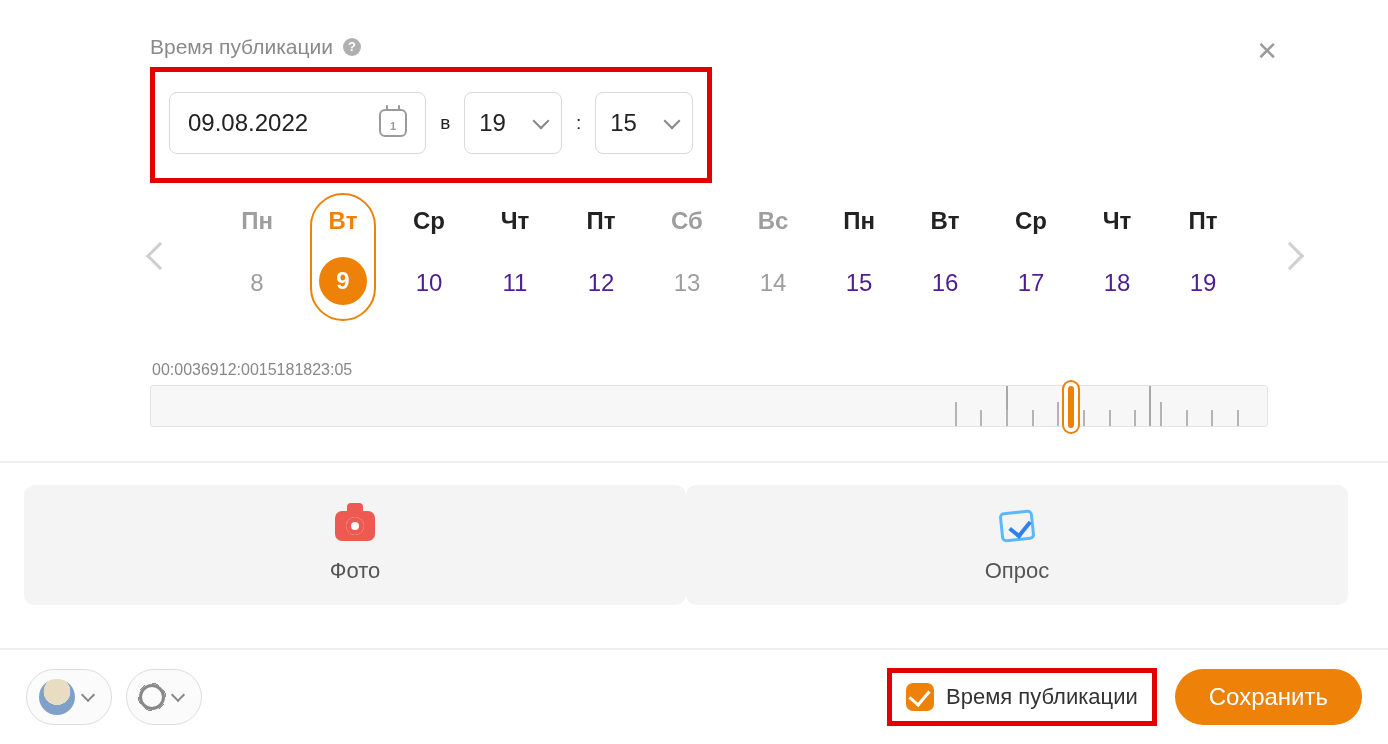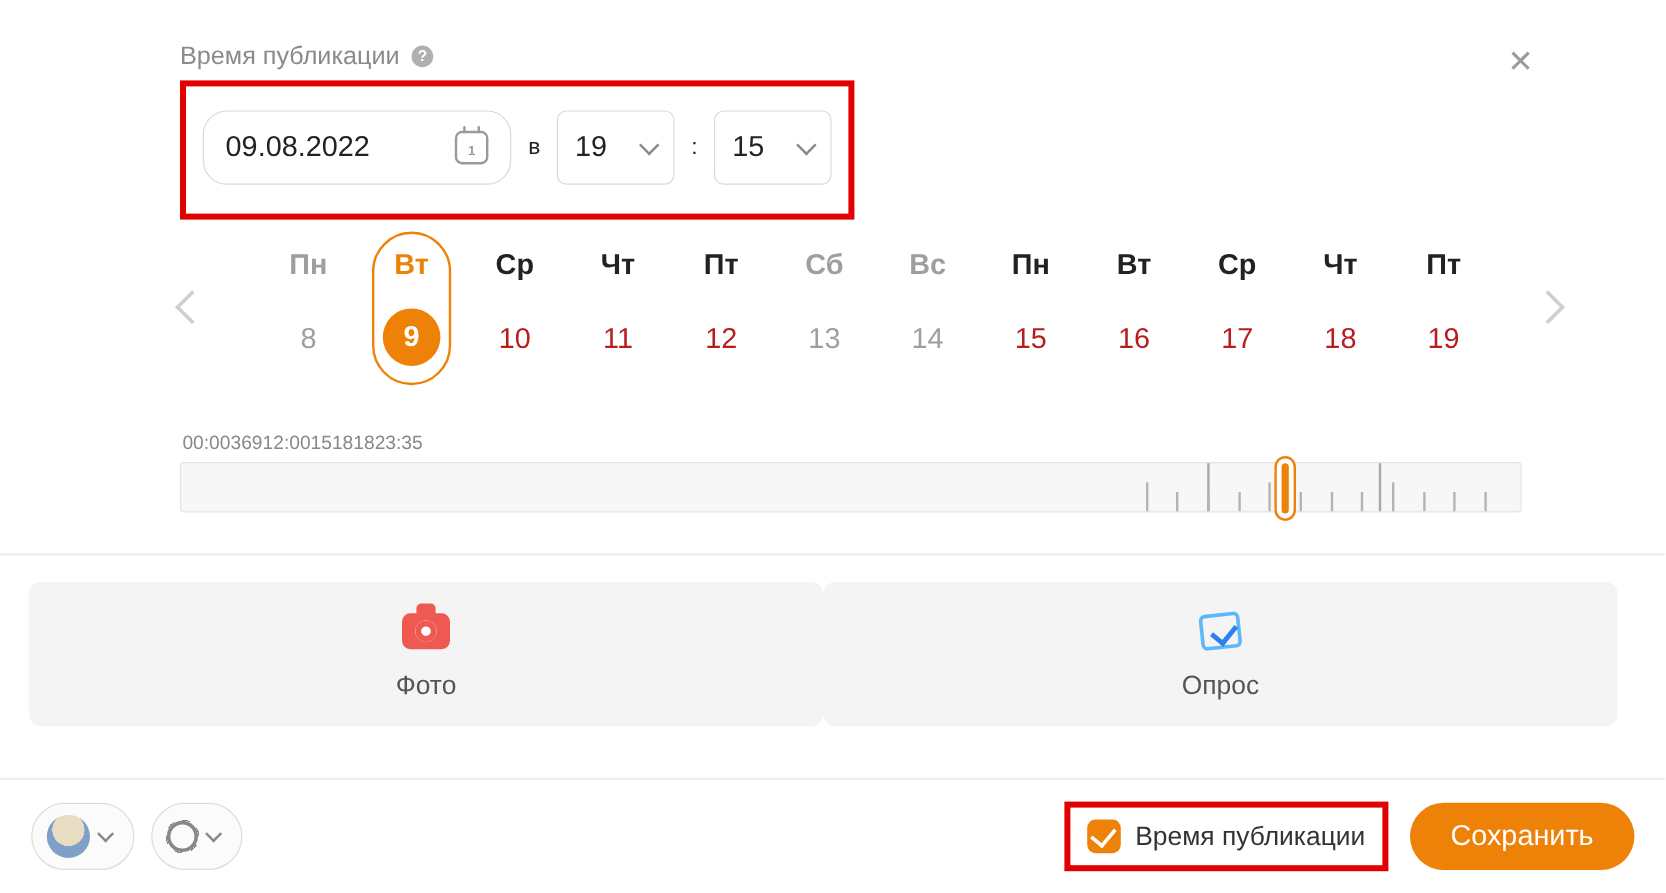--- a/index.html
+++ b/index.html
@@ -7,41 +7,41 @@
 
 .content-area { padding: 35px 120px 0 150px; position:relative; }
 
 .section-label-row { display:flex; align-items:center; gap:10px; }
 .section-label { font-size: 21px; color: #8a8a8a; font-weight:400; }
 .help-circle { width: 18px; height: 18px; border-radius: 50%; background: #b0b0b0; color:#fff; font-size:13px; font-weight:700; line-height:18px; text-align:center; display:inline-block; }
 .close-x { position:absolute; right: 110px; top: 38px; color:#9b9b9b; font-size:26px; line-height:1; cursor:pointer; }
 
 .red-highlight-box { border: 5px solid #e20000; width:562px; margin-top: 8px; padding: 20px 14px 24px 14px; display:flex; align-items:center; gap:14px; }
 
-.date-field { border:1px solid #d9d9d9; border-radius:20px; height:62px; width:258px; display:flex; align-items:center; padding:0 18px; justify-content:space-between;gap:16px; }
+.date-field { border:1px solid #d9d9d9; border-radius:8px; height:62px; width:258px; display:flex; align-items:center; padding:0 18px; justify-content:space-between;gap:16px; }
 .date-text { font-size:24px; color:#222; }
 .cal-icon { width:28px; height:28px; border:2.2px solid #9a9a9a; border-radius:6px; position:relative; }
 .cal-icon::before, .cal-icon::after { content:""; position:absolute; width:2.2px; height:6px; background:#9a9a9a; top:-6px; border-radius:1px; }
 .cal-icon::before { left:5px; }
 .cal-icon::after { right:5px; }
 .cal-icon span { position:absolute; bottom:3px; left:0; right:0; text-align:center; font-size:11px; color:#9a9a9a; font-weight:600; }
 
 .sep-txt { font-size:19px; color:#222; }
 
 .time-select { border:1px solid #d9d9d9; border-radius:8px; height:62px; width:98px; display:flex; align-items:center; padding:0 14px; justify-content:space-between; }
 .time-val { font-size:24px; color:#222; }
 .chev { width:12px; height:12px; border-right:2px solid #888; border-bottom:2px solid #888; transform:rotate(45deg); margin-top:-4px; }
 
 .day-strip { display:flex; align-items:center; margin-top: 24px; gap: 16px; }
 .nav-chev { width:20px; height:20px; border-right:3px solid #cfcfcf; border-bottom:3px solid #cfcfcf; cursor:pointer; flex:0 0 auto; }
 .nav-prev { transform:rotate(135deg); margin-right: 28px; }
 .nav-next { transform:rotate(-45deg); margin-left: 18px; }
 .day-col { width:86px; text-align:center; flex:0 0 auto; }
 .day-name { font-size:24px; font-weight:700; color:#222; }
-.day-num  { font-size:24px; font-weight:400; color:#b91c1c; margin-top:34px; }
+.day-num  { font-size:24px; font-weight:400; color:#4c1d95; margin-top:34px; }
 .day-col.dim .day-name, .day-col.dim .day-num { color:#9e9e9e; }
 .day-col.pill { position:relative; }
 .day-col.pill .pill-frame { position:absolute; left:10px; right:10px; top:-14px; bottom:-16px; border:2px solid #ee8208; border-radius:36px; }
 .day-col.pill .day-name { color:#ee8208; }
 .day-col.pill .num-bubble { width:48px; height:48px; border-radius:50%; background:#ee8208; color:#fff; font-size:24px; font-weight:700; display:inline-flex; align-items:center; justify-content:center; margin-top:22px; }
 
 .timeline-wrap { margin-top: 56px; position:relative; }
 .timeline-labels { display:flex; justify-content:flex-start; font-size:16px; color:#888; padding:0 2px; }
 .timeline-bar { height:42px; border:1px solid #e4e4e4; background:#f7f7f7; border-radius:3px; margin-top:6px; position:relative; overflow:visible; }
 .tick-reg { position:absolute; bottom:0; width:2px; height:16px; background:#b4b4b4; }
@@ -186,21 +186,21 @@
   <div class="timeline-wrap">
     <div class="timeline-labels" id="tl-labels">
         <span>00:00</span>
         <span>3</span>
         <span>6</span>
         <span>9</span>
         <span>12:00</span>
         <span>15</span>
         <span>18</span>
         <span>18</span>
-        <span>23:35</span>
+        <span>23:05</span>
       </div>
     <div class="timeline-bar">
        <div class="tick-box" id="tick-box">
           <div class="tick-strong" style="left: 76.6%;"></div>
           <div class="tick-strong" style="left: 89.4%;"></div>
           <div class="tick-star" style="left: 72%;"></div>
           <div class="tick-reg" style="left: 74.3%;"></div>
           <div class="tick-reg" style="left: 76.6%;"></div>
           <div class="tick-reg" style="left: 78.9%;"></div>
           <div class="tick-star" style="left: 81.2%;"></div>

